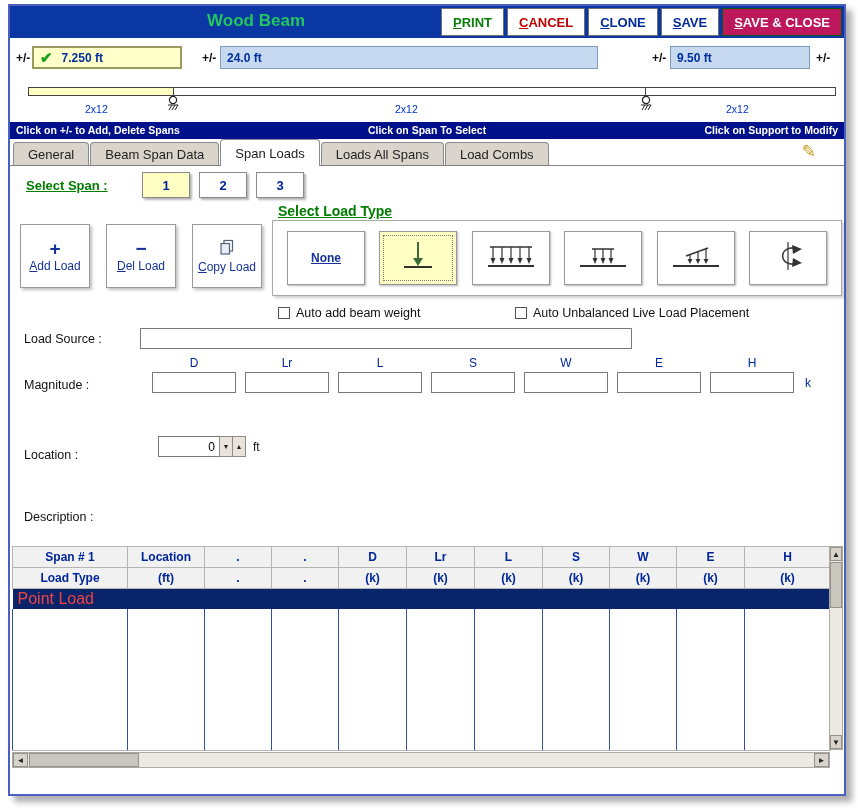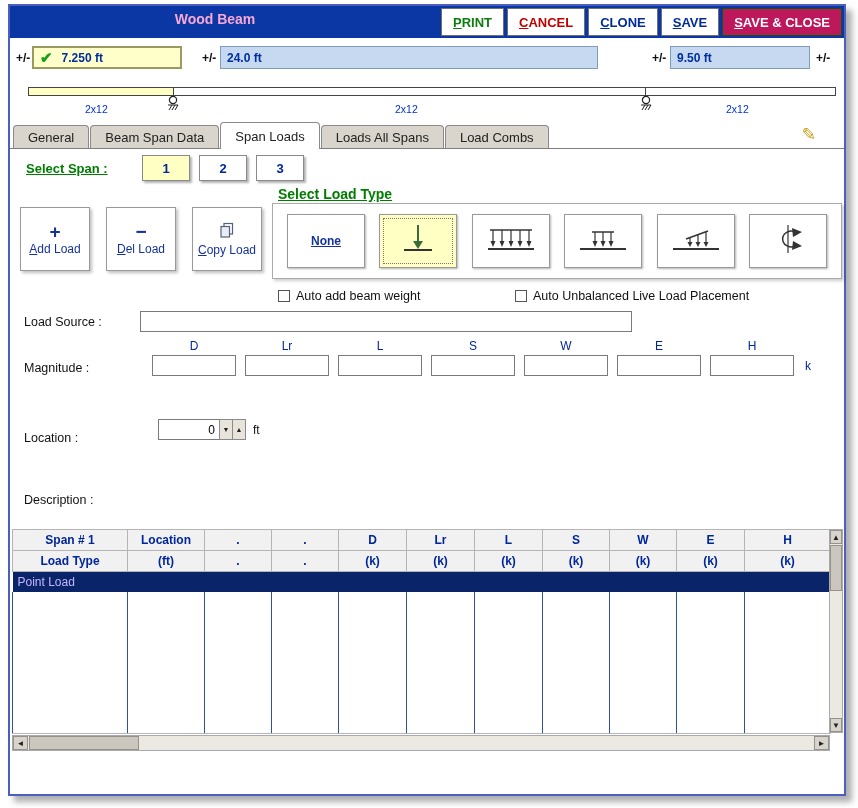--- a/index.html
+++ b/index.html
@@ -1,21 +1,21 @@
 <!DOCTYPE html>
 <html><head>
 <meta charset="utf-8">
 <style>
 *{box-sizing:border-box;margin:0;padding:0}
 html,body{width:858px;height:808px;background:#ffffff;font-family:"Liberation Sans",sans-serif;overflow:hidden}
 .window{position:absolute;left:8px;top:4px;width:838px;height:792px;background:#fff;border:2px solid #4a5fc0;box-shadow:6px 6px 6px rgba(110,110,110,.55)}
 
 
 .titlebar{position:relative;height:32px;background:#0a37a3}
-.title{position:absolute;left:115px;top:5px;width:180px;text-align:center;color:#f9a8d4;font-size:14px;font-weight:bold}
+.title{position:absolute;left:115px;top:5px;width:180px;text-align:right;color:#22c55e;font-size:17px;font-weight:bold}
 .help{position:absolute;left:440px;top:6px;width:19px;height:19px;border-radius:50%;background:#2050d0;color:#ffd700;font-weight:bold;font-size:13px;text-align:center;line-height:19px;cursor:pointer}
 .tbbtns{position:absolute;right:2px;top:2px;display:flex;gap:3px;height:28px}
 .tbtn{display:flex;align-items:center;justify-content:center;background:#fff;border:1px solid #6f6f6f;padding:0 11px;font-size:13px;font-weight:bold;cursor:pointer}
 .tbtn span{display:block}
 .tbtn span::first-letter{text-decoration:underline}
 .tbtn.print{color:#0a7d0a}
 .tbtn.cancel{color:#c00000}
 .tbtn.clone,.tbtn.save{color:#002a9a}
 .tbtn.saveclose{background:#be185d;color:#fff;border-color:#0a5a14}
 
@@ -85,21 +85,21 @@
 .locgroup{position:absolute;left:148px;top:270px;display:flex;align-items:center}
 .loc-input{width:62px;height:21px;border:1px solid #7a7a7a;font-size:12px;text-align:right;padding:0 4px;font-family:inherit}
 .spin{width:14px;height:21px;background:#e8e4dc;border:1px solid #8a8a8a;font-size:7px;color:#222;display:flex;align-items:center;justify-content:center;cursor:pointer;margin-left:-1px}
 .unit-ft{font-size:12px;margin-left:7px;color:#111}
 .desc-label{position:absolute;left:14px;top:344px;font-size:12.5px;color:#111}
 
 
 .tablewrap{position:absolute;left:2px;top:380px;width:818px}
 table.loads{border-collapse:collapse;table-layout:fixed;width:818px}
 table.loads th{background:#f1f1f1;border:1px solid #b5b5b5;color:#00269c;font-size:12px;font-weight:bold;height:21px;overflow:hidden;white-space:nowrap}
-table.loads tr.selrow td{background:#0a246a;height:20px;color:#c4b5fd;font-size:12px}
+table.loads tr.selrow td{background:#0a246a;height:20px;color:#ef4444;font-size:16px}
 table.loads tr.selrow td:first-child{padding-left:5px;text-align:left}
 table.loads tr.filler td{height:142px;border-right:1px solid #33509e;border-bottom:1px solid #b5b5b5}
 table.loads tr.filler td:first-child{border-left:1px solid #33509e}
 .vscroll{position:absolute;right:1px;top:380px;width:14px;height:204px;background:#ece9e2;border:1px solid #aaa;display:flex;flex-direction:column}
 .hscroll{position:absolute;left:2px;top:586px;width:818px;height:16px;background:#ece9e2;border:1px solid #aaa;display:flex;align-items:stretch}
 .sbtn{background:#d8d4cb;border:1px solid #979289;color:#222;font-size:8px;display:flex;align-items:center;justify-content:center;cursor:pointer;flex-shrink:0}
 .hscroll .sbtn{width:15px}
 .vscroll .sbtn{height:14px}
 .hthumb{width:110px;background:#cbc7be;border:1px solid #979289;margin-left:1px;cursor:grab;flex-shrink:0}
 .vthumb{height:46px;background:#cbc7be;border:1px solid #979289;margin:1px 0;cursor:grab}
@@ -171,20 +171,25 @@
         <line x1="3" y1="15" x2="6" y2="10" stroke="#222" stroke-width="1"></line>
         <line x1="6" y1="15" x2="9" y2="10" stroke="#222" stroke-width="1"></line>
         <line x1="9" y1="15" x2="12" y2="10" stroke="#222" stroke-width="1"></line>
       </svg>
     </div>
     <div class="blabel bl1">2x12</div>
     <div class="blabel bl2">2x12</div>
     <div class="blabel bl3">2x12</div>
   </div>
 
+  <div class="instr">
+    <span class="l">Click on  +/-  to Add, Delete Spans</span>
+    <span class="c">Click on Span To Select</span>
+    <span class="r">Click on Support to Modify</span>
+  </div>
 
   <div class="tabbar">
     <div class="tab">General</div>
     <div class="tab">Beam Span Data</div>
     <div class="tab active">Span Loads</div>
     <div class="tab">Loads All Spans</div>
     <div class="tab">Load Combs</div>
     <div class="pencil">✎</div>
   </div>
 

